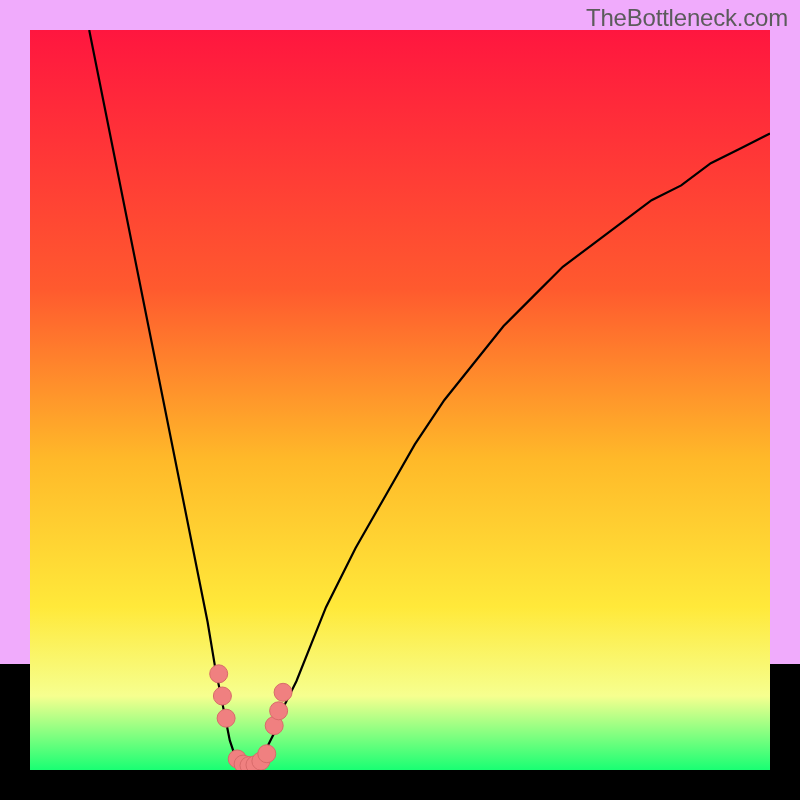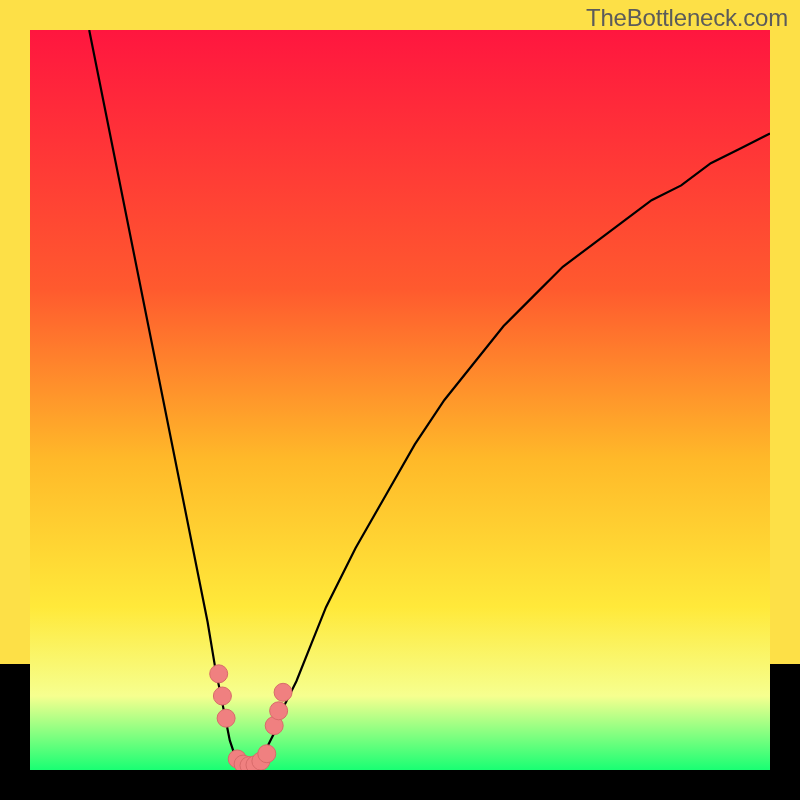--- a/index.html
+++ b/index.html
@@ -10,21 +10,21 @@
     background: #000;
     overflow: hidden;
     font-family: Arial, Helvetica, sans-serif;
   }
   .frame {
     position: absolute;
     left: 0;
     top: 0;
     width: 800px;
     height: 664px;
-    background: #fde047;
+    background: #f0abfc;
   }
   .plot {
     position: absolute;
     left: 30px;
     top: 30px;
     width: 740px;
     height: 740px;
   }
   .watermark {
     position: absolute;

